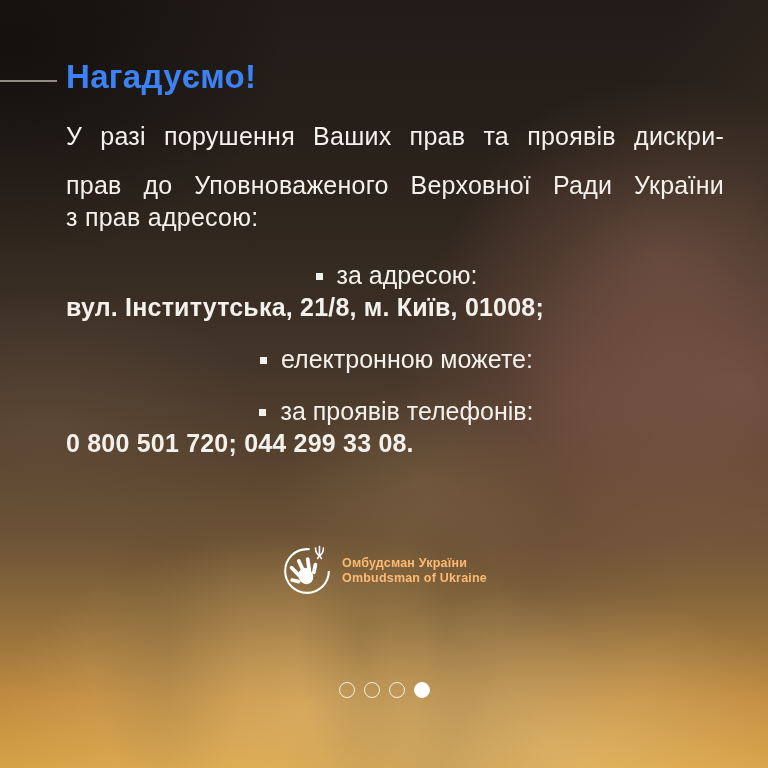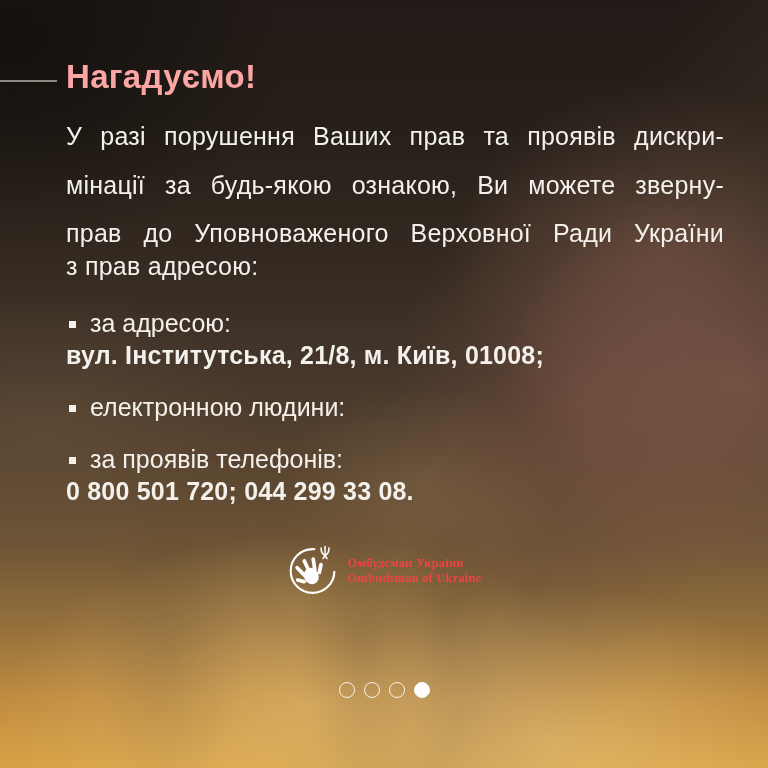--- a/index.html
+++ b/index.html
@@ -27,43 +27,43 @@
       linear-gradient(180deg,#221b17 0%,#261f19 16%,#32281f 32%,#43352a 47%,#57432f 60%,#6f5536 71%,#96713c 82%,#c08c40 91%,#d7a347 100%);
   }
   
   .dash{
     position:absolute;left:0;top:80px;width:57px;height:2px;
     background:#908a81;
   }
   .content{position:absolute;left:66px;top:56px;width:658px;}
   h1.title{
     margin:0;font-size:33px;line-height:42px;font-weight:700;
-    color:#fca5a5;letter-spacing:0.3px;
+    color:#3b82f6;letter-spacing:0.3px;
   }
   
   .intro{margin-top:22px;font-size:25px;line-height:32.5px;letter-spacing:0.25px;}
   .intro .ln{display:block;}
   .intro .j{text-align:justify;text-align-last:justify;margin-top:16px;}
   .b{font-weight:400;}
   
   .contacts{margin:26px 0 0 0;padding:0;list-style:none;font-size:25px;}
   .contact{margin-bottom:21px;}
-  .contact-label{display:flex;align-items:center;line-height:31px;}
+  .contact-label{display:flex;align-items:center;line-height:31px;justify-content:center;}
   .sq{
     width:7px;height:7px;background:#f4f1ec;flex:0 0 auto;
     margin:2px 14px 0 3px;
   }
   .contact-value{font-weight:700;line-height:32px;letter-spacing:0.2px;}
   
   .logo{
     position:absolute;top:545px;left:50%;transform:translateX(-50%);
     display:flex;align-items:center;gap:9px;
   }
   .logo svg{display:block;width:52px;height:52px;}
-  .logo-text{font-size:12.5px;font-weight:700;line-height:15.5px;color:#ef4444;letter-spacing:0.2px;white-space:nowrap;font-family:Liberation Serif, serif;}
+  .logo-text{font-size:12.5px;font-weight:700;line-height:15.5px;color:#fdba74;letter-spacing:0.2px;white-space:nowrap;}
   
   .dots{
     position:absolute;left:0;right:0;bottom:70px;
     display:flex;justify-content:center;gap:9px;
   }
   .dot{
     width:16px;height:16px;border-radius:50%;box-sizing:border-box;
     border:1.5px solid rgba(255,255,255,0.85);cursor:pointer;
   }
   .dot.active{background:#ffffff;border-color:#ffffff;}
@@ -74,37 +74,36 @@
 <div class="card">
   <div class="bg"></div>
 
   <div class="dash"></div>
 
   <div class="content">
     <h1 class="title">Нагадуємо!</h1>
 
     <div class="intro">
       <span class="ln j"><span>У разі порушення Ваших прав та проявів дискри-</span></span>
-      <span class="ln j"><span>мінації за будь-якою ознакою, Ви можете зверну-</span></span>
       <span class="ln j"><span>прав </span><span class="b">до Уповноваженого Верховної Ради України</span></span>
       <span class="ln"><span class="b">з прав адресою:</span></span>
     </div>
 
     <ul class="contacts">
       <li class="contact">
         <span class="contact-label">
           <span class="sq"></span>
           <span>за адресою:</span>
         </span>
         <span class="contact-value">вул. Інститутська, 21/8, м. Київ, 01008;</span>
       </li>
       <li class="contact">
         <span class="contact-label">
           <span class="sq"></span>
-          <span>електронною людини:</span>
+          <span>електронною можете:</span>
         </span>
       </li>
       <li class="contact">
         <span class="contact-label">
           <span class="sq"></span>
           <span>за проявів телефонів:</span>
         </span>
         <span class="contact-value">0 800 501 720; 044 299 33 08.</span>
       </li>
     </ul>

